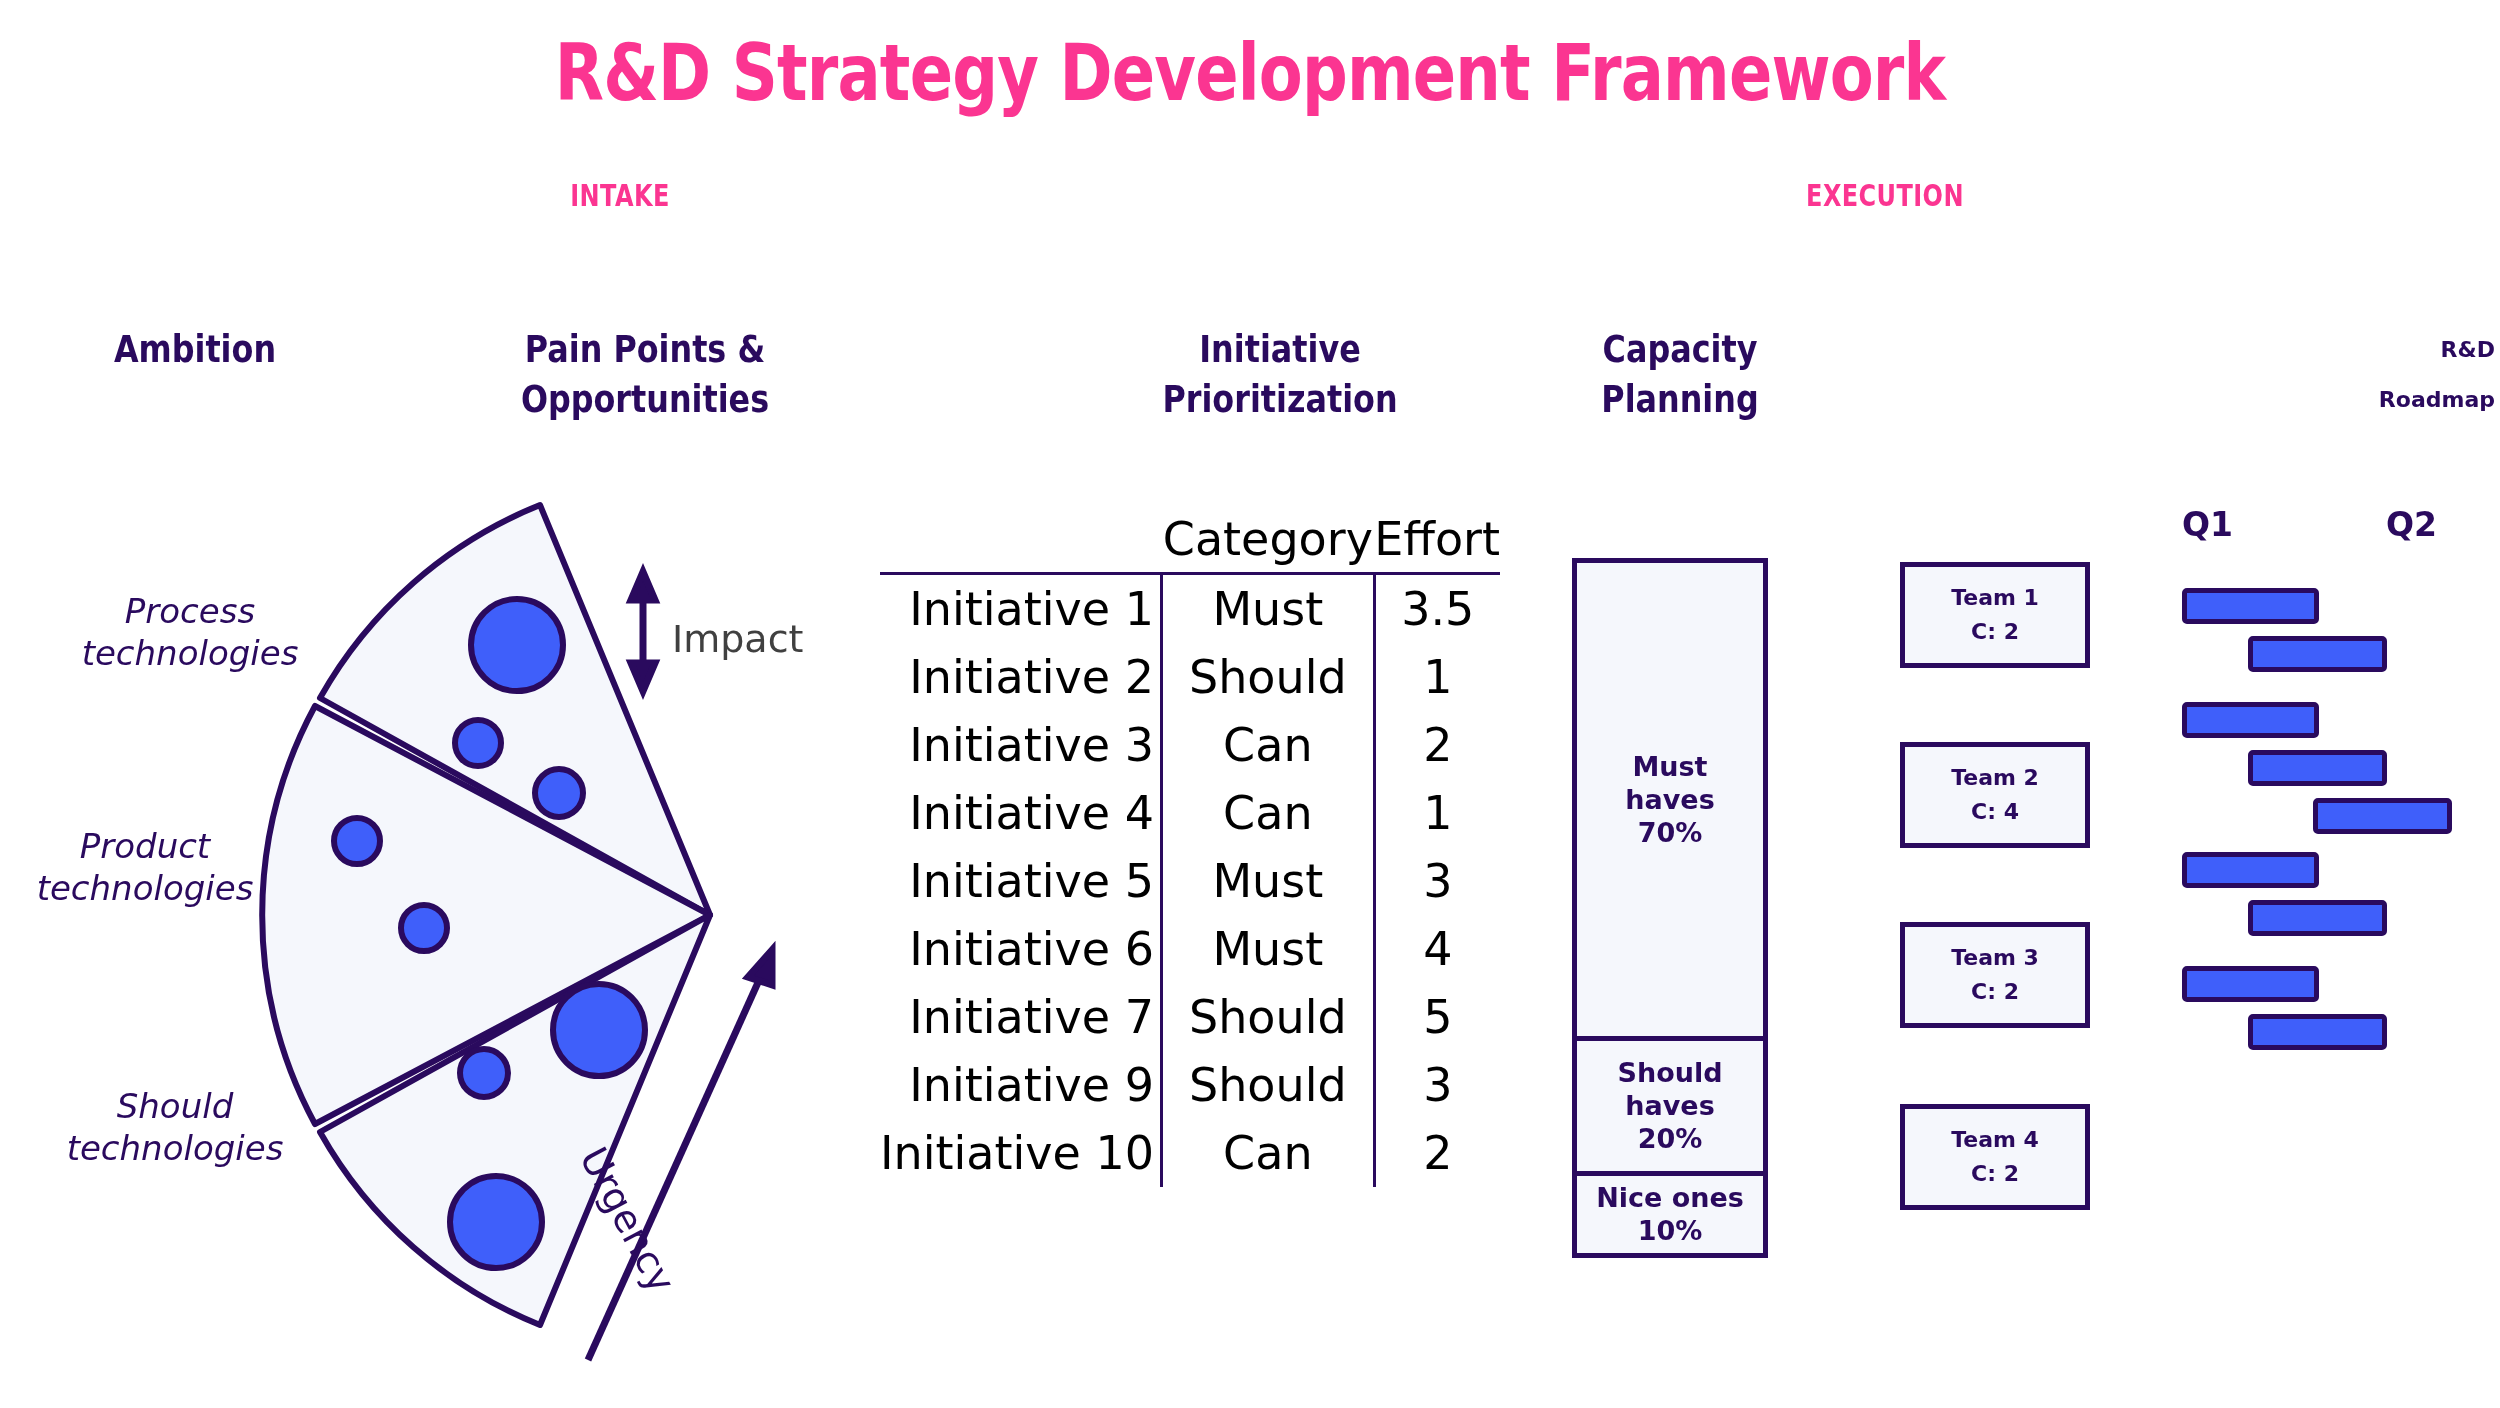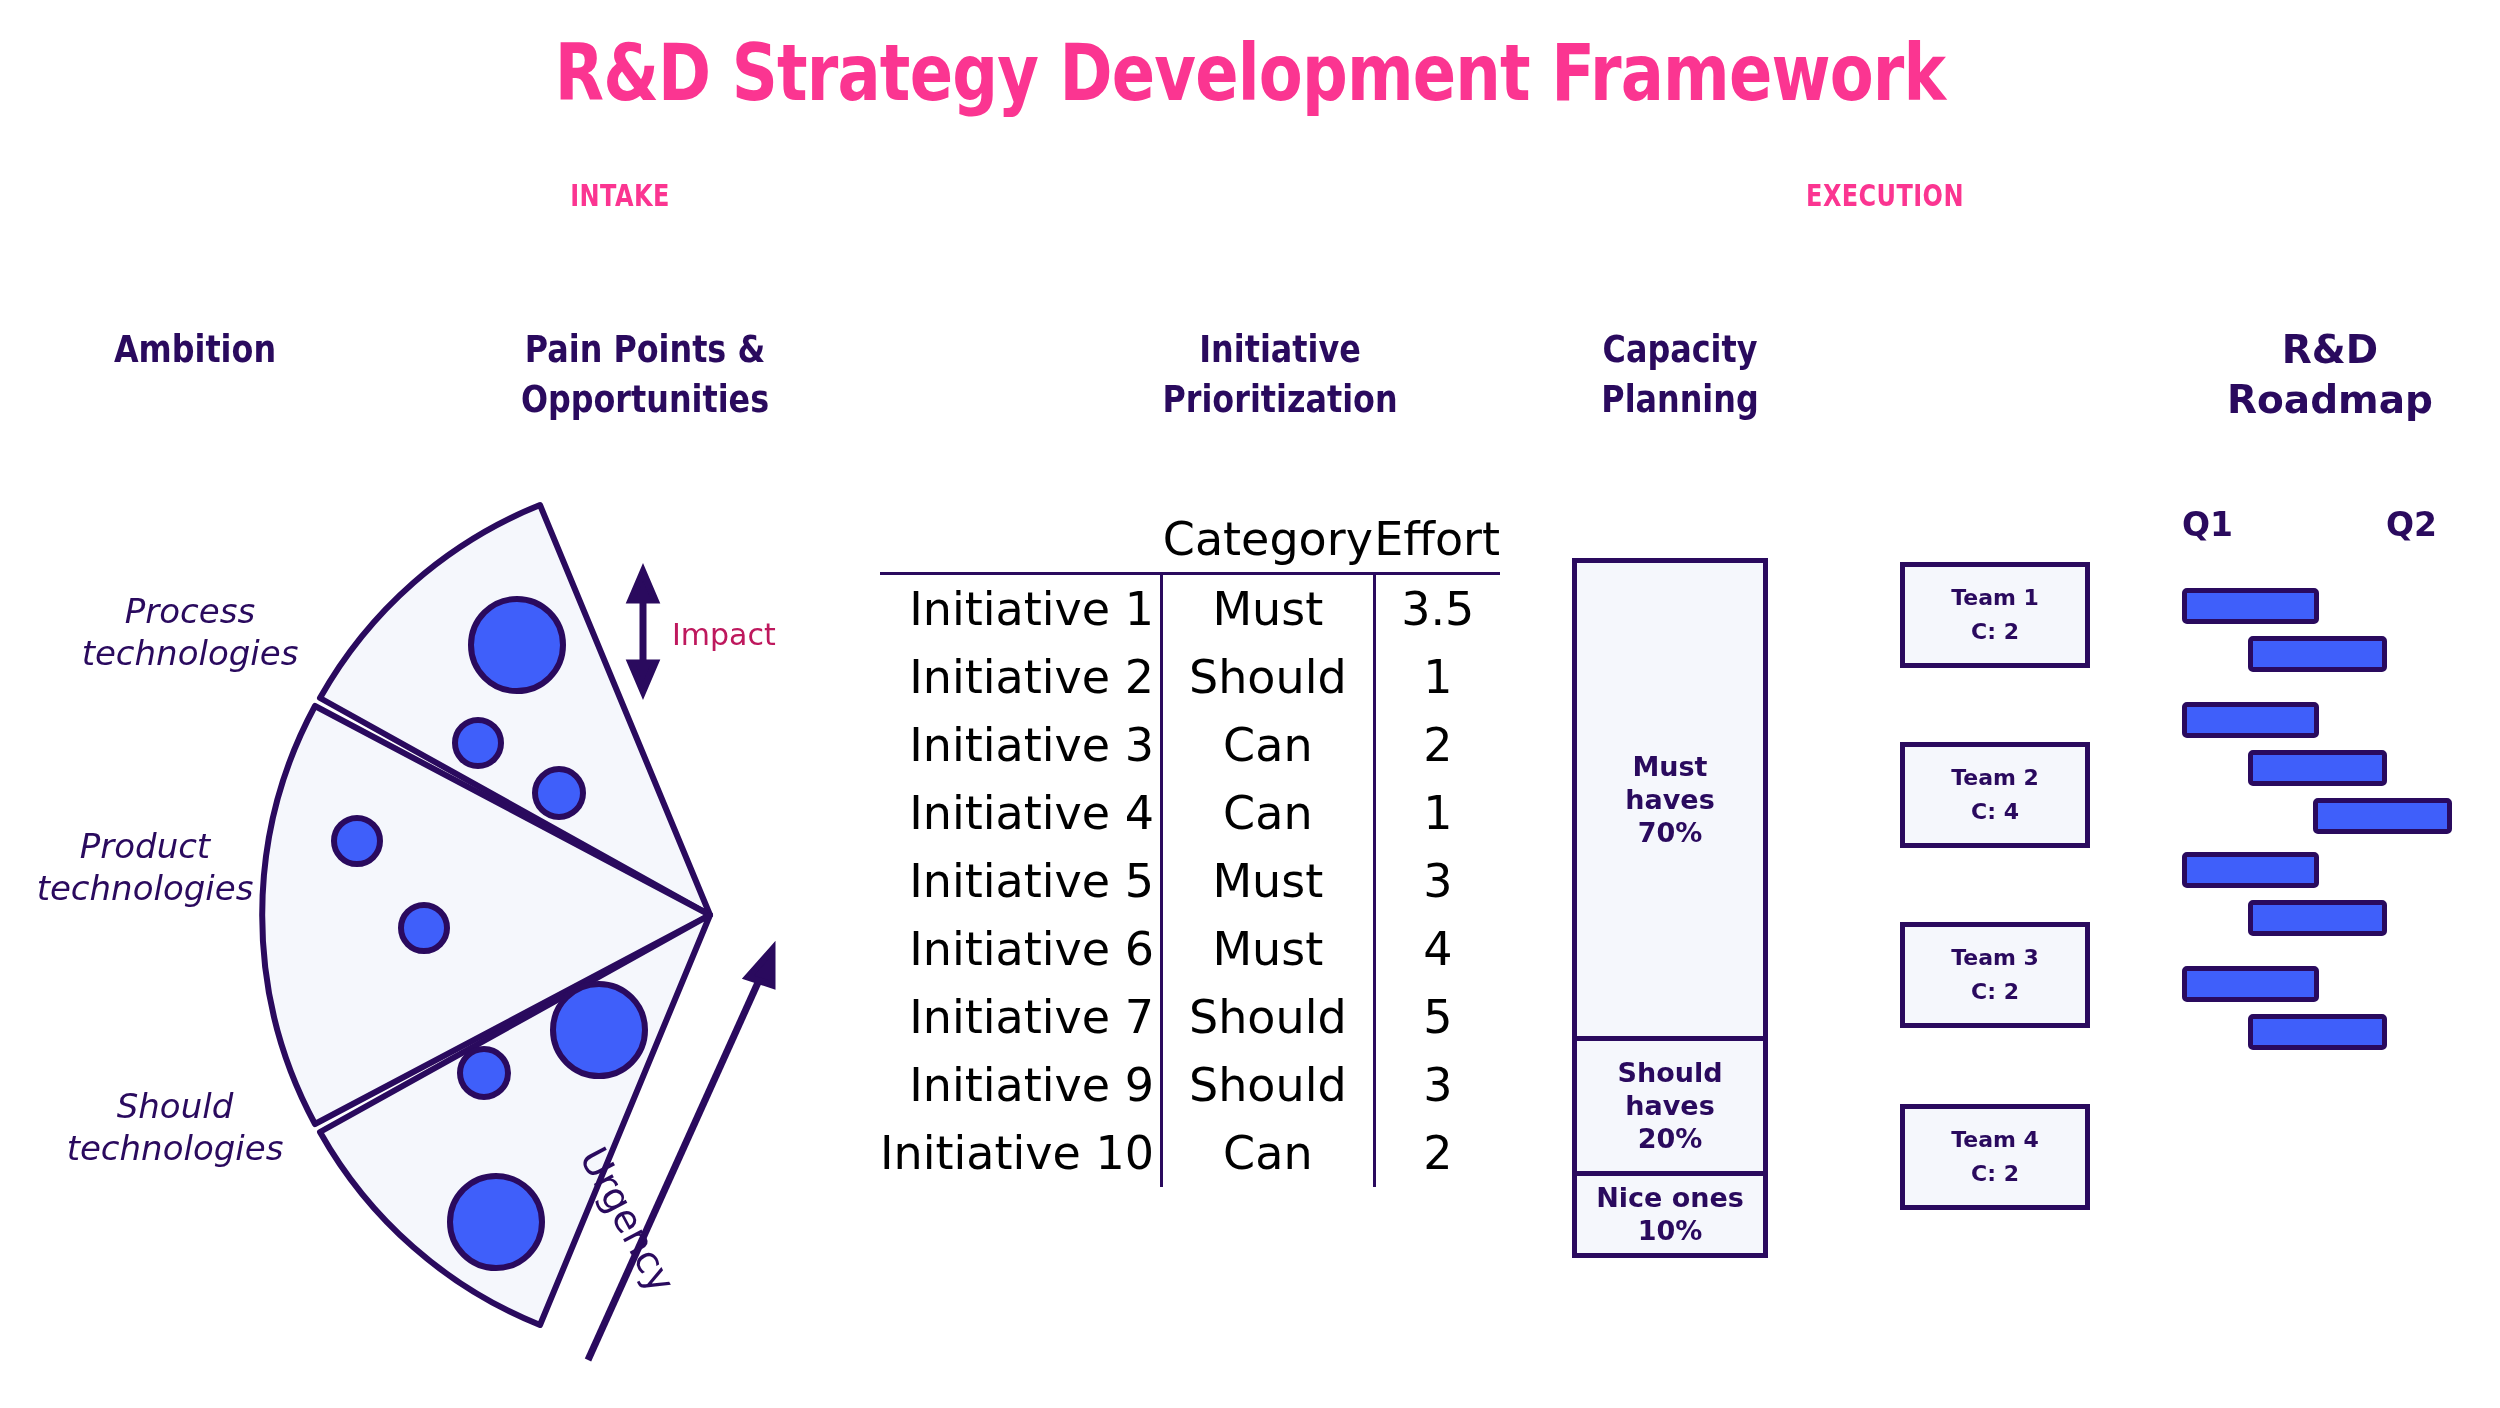--- a/index.html
+++ b/index.html
@@ -52,39 +52,39 @@
     text-align: center;
     transform: scaleX(0.86);
     white-space: pre-line;
   }
   #hdr-ambition   { left: 25px;   top: 325px; width: 340px; }
   #hdr-painpoints { left: 470px;  top: 325px; width: 350px; }
   #hdr-initiative { left: 1070px; top: 325px; width: 420px; }
   #hdr-capacity   { left: 1530px; top: 325px; width: 300px; }
   #hdr-roadmap    {
     left: 2165px; top: 325px; width: 330px;
-    transform: none; font-size: 39px; line-height: 50px;
+    transform: none; font-size: 22px; line-height: 50px; text-align: right;
   }
 
   
   #fan-wrap { left: 0px; top: 480px; width: 860px; height: 900px; }
   .fan-label {
     color: #2a0a5e;
     font-style: italic;
     font-size: 34px;
     line-height: 42px;
     text-align: center;
     white-space: pre-line;
   }
   #lbl-process { left: 30px;  top: 110px; width: 320px; }
   #lbl-product { left: 0px;   top: 345px; width: 290px; }
   #lbl-support { left: 20px;  top: 605px; width: 310px; }
   #lbl-impact {
     left: 672px; top: 137px; width: 220px;
-    color: #be185d; font-size: 30px; text-align: left;
+    color: #404040; font-size: 38px; text-align: left;
   }
   #lbl-urgency {
     left: 610px; top: 660px; width: 260px;
     color: #2a0a5e; font-size: 38px; text-align: left;
     transform: rotate(62deg);
     transform-origin: left top;
   }
 
   
   #init-table { left: 880px; top: 500px; width: 620px; }

